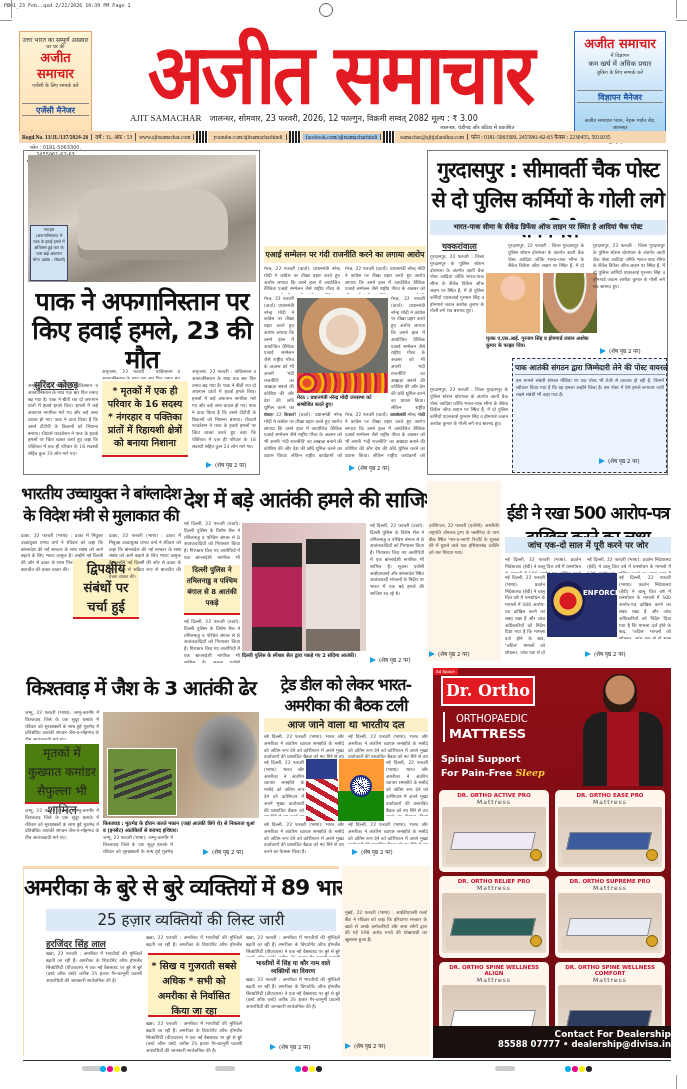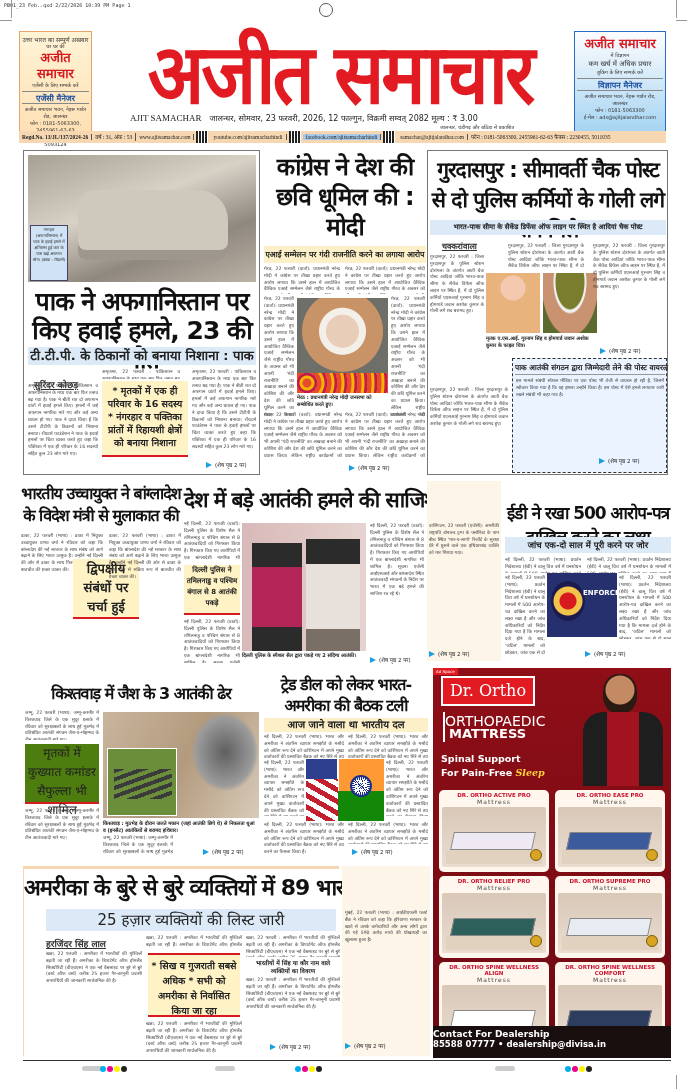--- a/index.html
+++ b/index.html
@@ -7,21 +7,21 @@
 .abs{position:absolute}
 .print-info{left:4px;top:2px;font-size:5px;color:#333;font-family:"DejaVu Sans Mono",monospace}
 .reg-mark{width:14px;height:14px;border:1px solid #555;border-radius:50%}
 .crop-h{height:1px;background:#999}
 .crop-v{width:1px;background:#999}
 
 .ad-left{left:19px;top:31px;width:73px;height:101px;border:1px solid #e6a46a;background:linear-gradient(#fff4d6,#ffe0b5);text-align:center;padding:2px}
 .ad-right{left:574px;top:31px;width:92px;height:101px;border:1px solid #2a6dc5;background:linear-gradient(#fdfdff,#a6d4f2);text-align:center;padding:2px}
 .ad-brand{color:#d71920;font-weight:bold;font-family:"DejaVu Serif",serif;font-size:13px;line-height:16px}
 .ad-mini{font-size:5px;line-height:7px;color:#333}
-.ad-mgr{color:#1b4fa0;font-weight:bold;font-size:8px;margin:2px 0;border-top:1px solid #888;border-bottom:1px solid #888}
+.ad-mgr{color:#1b4fa0;font-weight:bold;font-size:8px;margin:14px 0;border-top:1px solid #888;border-bottom:1px solid #888}
 .masthead-title{left:130px;top:36px;width:420px;text-align:center;color:#e21b22;font-weight:bold;font-size:74px;line-height:76px;font-family:"DejaVu Sans",sans-serif;letter-spacing:-3px;transform:scaleY(1.12)}
 .masthead-sub{left:130px;top:112px;width:440px;font-size:8px;color:#222;white-space:nowrap}
 .masthead-sub .en{font-family:"Liberation Serif",serif;font-size:9px;margin-right:8px}
 .pub-note{left:440px;top:124px;font-size:5px;color:#333}
 .info-bar{left:19px;top:131px;width:647px;height:12px;background:#f6d7b1;display:flex;align-items:center;font-size:5.5px;white-space:nowrap;overflow:hidden}
 .info-bar span{padding:0 3px;border-right:1px solid #555;font-family:"Liberation Serif",serif}
 .info-bar .fb{background:#a7c9ea}
 .qr{width:12px;height:12px;background:repeating-linear-gradient(90deg,#222 0 2px,#fff 2px 3px),#fff;margin:0 2px;flex:none}
 
 .box{border:1px solid #777}
@@ -29,34 +29,34 @@
 .col-text{font-size:4.6px;line-height:6.8px;color:#444;text-align:justify}
 .cont{font-size:5.5px;color:#222;white-space:nowrap}
 .cont::before{content:"";display:inline-block;border-left:6px solid #1aa0e0;border-top:3px solid transparent;border-bottom:3px solid transparent;margin-right:3px;vertical-align:middle}
 .sub-bar{text-align:center;font-weight:bold;color:#222}
 .photo{background:#999;overflow:hidden}
 .caption{font-size:5px;color:#222;font-weight:bold}
 .byline{font-weight:bold;font-size:9px;text-decoration:underline;color:#333}
 .pull{text-align:center;font-weight:bold;color:#222}
 .dash-box{border:1px dashed #333;background:#eaf3ff}
 .ad-ortho{left:433px;top:668px;width:238px;height:390px;background:linear-gradient(#8f0e17,#6d0a12);overflow:hidden}
-.ortho-logo{left:8px;top:8px;width:94px;height:30px;background:#e21b22;border:2px solid #fff;color:#fff;font-family:"DejaVu Serif",serif;font-weight:normal;font-size:16px;text-align:center;line-height:26px}
-.ortho-line{color:#fff;font-size:14px;left:12px}
+.ortho-logo{left:8px;top:8px;width:94px;height:30px;background:#e21b22;border:2px solid #fff;color:#fff;font-family:"DejaVu Serif",serif;font-weight:bold;font-size:16px;text-align:center;line-height:26px}
+.ortho-line{color:#fff;font-size:10px;left:23px}
 .ortho-line2{color:#fff;font-size:13px;left:16px;font-weight:bold}
 .ortho-tag{color:#fff;font-size:9.5px;font-weight:bold;left:8px;line-height:13px}
 .ortho-tag em{color:#ffd23a;font-style:italic;font-family:"DejaVu Serif",serif}
 .ortho-man{left:140px;top:6px;width:95px;height:112px}
 .prod{width:110px;height:82px;background:#fff6ee;border-radius:5px;overflow:hidden}
 .prod-name{color:#c8102e;font-weight:bold;font-size:5.5px;text-align:center;margin-top:2px}
 .prod-sub{color:#444;font-size:6px;text-align:center;letter-spacing:1px}
 .prod-img{height:60px;margin:2px 3px;background:linear-gradient(#d9c8b8,#e9ddd0);position:relative;border-radius:2px}
 .mattress{position:absolute;left:10px;right:12px;top:25px;height:18px;transform:skewX(-12deg)}
 .bed{position:absolute;left:4px;right:4px;bottom:3px;height:14px;background:#e0d2bf}
 .medal{position:absolute;right:4px;bottom:6px;width:12px;height:12px;border-radius:50%;background:#d9a323;border:1px solid #7a5a0a}
-.ortho-contact{left:0;bottom:0;width:238px;height:32px;background:#1a0f0f;color:#fff;text-align:left;font-weight:bold}
+.ortho-contact{left:0;bottom:0;width:238px;height:32px;background:#1a0f0f;color:#fff;text-align:right;font-weight:bold}
 .color-dots{display:flex;gap:1px}
 .color-dots i{display:inline-block;width:6px;height:6px;border-radius:50%}
 </style>
 </head>
 <body>
 
 <div class="abs print-info">PB01_23 Feb..qxd 2/22/2026 10:39 PM Page 1</div>
 <div class="abs crop-v" style="left:11px;top:0;height:18px"></div>
 <div class="abs crop-h" style="left:0;top:20px;width:12px"></div>
 <div class="abs crop-v" style="left:676px;top:0;height:18px"></div>
@@ -104,31 +104,29 @@
   <span>samachar@ajitjalandhar.com</span>
   <span style="border:none">फोन : 0181-5063300, 2455961-62-63 फैक्स : 2230455, 5011035</span>
 </div>
 
 <div class="abs box" style="left:23px;top:150px;width:237px;height:325px">
   <div class="abs photo" style="left:4px;top:4px;width:228px;height:127px;background:linear-gradient(160deg,#a59f94,#d7d1c6 40%,#8f887e 70%,#bbb2a6)">
     <div class="abs" style="left:50px;top:35px;width:150px;height:70px;background:#cfc8bc;border-radius:18px 30px 8px 8px;box-shadow:inset 0 -10px 0 #9d978d"></div>
     <div class="abs" style="left:2px;top:70px;width:38px;height:56px;background:#cfe3f5;border:1px solid #446;font-size:4px;line-height:6px;padding:1px;color:#222;text-align:center">नंगरहार (अफगानिस्तान) में पाक के हवाई हमले में क्षतिग्रस्त हुई कार के पास खड़े अफगान लोग। (छाया : रॉयटर्स)</div>
   </div>
   <div class="abs hl" style="left:2px;top:136px;width:232px;font-size:25px;line-height:29px">पाक ने अफगानिस्तान पर किए हवाई हमले, 23 की मौत</div>
-  <div class="abs sub-bar" style="left:4px;top:196px;width:228px;height:18px;background:#dce9f7;font-size:13px;line-height:18px">टी.टी.पी. के ठिकानों को बनाया निशाना : पाक</div>
   <div class="abs byline" style="left:10px;top:227px">सुरिंदर कोछड़</div>
   <div class="abs col-text" style="left:4px;top:232px;width:70px;height:88px;overflow:hidden">अमृतसर, 22 फरवरी : पाकिस्तान व अफगानिस्तान के मध्य एक बार फिर तनाव बढ़ गया है। पाक ने बीती रात दो अफगान प्रांतों में हवाई हमले किए। हमलों में कई अफगान नागरिक मारे गए और कई अन्य घायल हो गए। पाक ने दावा किया है कि उसने टीटीपी के ठिकानों को निशाना बनाया। रॉयटर्स फाउंडेशन ने पाक के हवाई हमलों पर चिंता व्यक्त करते हुए कहा कि पक्तिका में एक ही परिवार के 16 सदस्यों सहित कुल 23 लोग मारे गए।</div>
   <div class="abs col-text" style="left:78px;top:218px;width:78px;height:10px;overflow:hidden">अमृतसर, 22 फरवरी : पाकिस्तान व अफगानिस्तान के मध्य एक बार फिर तनाव बढ़ गया है। पाक ने बीती रात दो अफगान प्रांतों में हवाई हमले किए। हमलों में कई अफगान नागरिक मारे गए और कई अन्य घायल हो गए। पाक ने दावा किया है कि उसने टीटीपी के ठिकानों को निशाना बनाया। रॉयटर्स फाउंडेशन ने पाक के हवाई हमलों पर चिंता व्यक्त करते हुए कहा कि पक्तिका में एक ही परिवार के 16 सदस्यों सहित कुल 23 लोग मारे गए।</div>
   <div class="abs pull" style="left:78px;top:230px;width:86px;height:76px;background:#fff3c6;border-bottom:2px solid #d71920;font-size:9.5px;line-height:13px;padding:3px 2px">* मृतकों में एक ही परिवार के 16 सदस्य * नंगरहार व पक्तिका प्रांतों में रिहायशी क्षेत्रों को बनाया निशाना</div>
   <div class="abs col-text" style="left:168px;top:218px;width:64px;height:88px;overflow:hidden">अमृतसर, 22 फरवरी : पाकिस्तान व अफगानिस्तान के मध्य एक बार फिर तनाव बढ़ गया है। पाक ने बीती रात दो अफगान प्रांतों में हवाई हमले किए। हमलों में कई अफगान नागरिक मारे गए और कई अन्य घायल हो गए। पाक ने दावा किया है कि उसने टीटीपी के ठिकानों को निशाना बनाया। रॉयटर्स फाउंडेशन ने पाक के हवाई हमलों पर चिंता व्यक्त करते हुए कहा कि पक्तिका में एक ही परिवार के 16 सदस्यों सहित कुल 23 लोग मारे गए।</div>
   <div class="abs cont" style="left:182px;top:310px">(शेष पृष्ठ 2 पर)</div>
 </div>
 
 <div class="abs" style="left:263px;top:150px;width:164px;height:325px">
-  <div class="abs hl" style="left:0;top:2px;width:164px;font-size:24px;line-height:30px">कांग्रेस ने देश की छवि धूमिल की : मोदी</div>
   <div class="abs sub-bar" style="left:1px;top:96px;width:162px;height:17px;background:#fdf0c8;font-size:7.8px;line-height:17px">एआई सम्मेलन पर गंदी राजनीति करने का लगाया आरोप</div>
   <div class="abs col-text" style="left:1px;top:116px;width:76px;height:28px;overflow:hidden">मेरठ, 22 फरवरी (वार्ता): प्रधानमंत्री नरेन्द्र मोदी ने कांग्रेस पर तीखा प्रहार करते हुए आरोप लगाया कि उसने हाल में आयोजित वैश्विक एआई सम्मेलन जैसे राष्ट्रीय गौरव के अवसर को भी अपनी 'गंदी राजनीति' का अखाड़ा बनाने की कोशिश की और देश की छवि धूमिल करने का प्रयास किया। लेकिन राष्ट्रीय कार्यक्रमों को राजनीति से ऊपर रखा जाना चाहिए।</div>
   <div class="abs col-text" style="left:82px;top:116px;width:80px;height:28px;overflow:hidden">मेरठ, 22 फरवरी (वार्ता): प्रधानमंत्री नरेन्द्र मोदी ने कांग्रेस पर तीखा प्रहार करते हुए आरोप लगाया कि उसने हाल में आयोजित वैश्विक एआई सम्मेलन जैसे राष्ट्रीय गौरव के अवसर को भी अपनी 'गंदी राजनीति' का अखाड़ा बनाने की कोशिश की और देश की छवि धूमिल करने का प्रयास किया। लेकिन राष्ट्रीय कार्यक्रमों को राजनीति से ऊपर रखा जाना चाहिए।</div>
   <div class="abs col-text" style="left:1px;top:146px;width:30px;height:120px;overflow:hidden">मेरठ, 22 फरवरी (वार्ता): प्रधानमंत्री नरेन्द्र मोदी ने कांग्रेस पर तीखा प्रहार करते हुए आरोप लगाया कि उसने हाल में आयोजित वैश्विक एआई सम्मेलन जैसे राष्ट्रीय गौरव के अवसर को भी अपनी 'गंदी राजनीति' का अखाड़ा बनाने की कोशिश की और देश की छवि धूमिल करने का प्रयास किया। लेकिन राष्ट्रीय कार्यक्रमों को राजनीति से ऊपर रखा जाना चाहिए।</div>
   <div class="abs photo" style="left:34px;top:148px;width:91px;height:95px;background:radial-gradient(circle at 50% 35%,#e8cdb8 0 16px,#f3efe9 17px 23px,#c79367 24px 40px,#6e6f68 41px)">
     <div class="abs" style="left:0;bottom:0;width:91px;height:20px;background:repeating-radial-gradient(circle at 10px 10px,#e84a2e 0 4px,#f4b400 5px 7px,#c21a4a 8px 10px)"></div>
   </div>
   <div class="abs col-text" style="left:128px;top:146px;width:34px;height:120px;overflow:hidden">मेरठ, 22 फरवरी (वार्ता): प्रधानमंत्री नरेन्द्र मोदी ने कांग्रेस पर तीखा प्रहार करते हुए आरोप लगाया कि उसने हाल में आयोजित वैश्विक एआई सम्मेलन जैसे राष्ट्रीय गौरव के अवसर को भी अपनी 'गंदी राजनीति' का अखाड़ा बनाने की कोशिश की और देश की छवि धूमिल करने का प्रयास किया। लेकिन राष्ट्रीय कार्यक्रमों को राजनीति से ऊपर रखा जाना चाहिए।</div>
   <div class="abs caption" style="left:34px;top:244px;width:91px;line-height:7px">मेरठ : प्रधानमंत्री नरेन्द्र मोदी जनसभा को सम्बोधित करते हुए।</div>
   <div class="abs col-text" style="left:1px;top:262px;width:78px;height:48px;overflow:hidden">मेरठ, 22 फरवरी (वार्ता): प्रधानमंत्री नरेन्द्र मोदी ने कांग्रेस पर तीखा प्रहार करते हुए आरोप लगाया कि उसने हाल में आयोजित वैश्विक एआई सम्मेलन जैसे राष्ट्रीय गौरव के अवसर को भी अपनी 'गंदी राजनीति' का अखाड़ा बनाने की कोशिश की और देश की छवि धूमिल करने का प्रयास किया। लेकिन राष्ट्रीय कार्यक्रमों को राजनीति से ऊपर रखा जाना चाहिए।</div>
@@ -189,21 +187,21 @@
   <div class="abs photo" style="left:42px;top:92px;width:70px;height:64px;background:#27306f">
     <div class="abs" style="left:4px;top:8px;width:34px;height:40px;border-radius:50%;background:radial-gradient(circle,#d71920 0 8px,#f3c24b 9px 14px,#1b1b4f 15px)"></div>
     <div class="abs" style="left:36px;top:16px;color:#fff;font-size:7px;font-weight:bold">ENFORCEMENT</div>
   </div>
   <div class="abs col-text" style="left:82px;top:76px;width:84px;height:16px;overflow:hidden">नई दिल्ली, 22 फरवरी (भाषा): प्रवर्तन निदेशालय (ईडी) ने चालू वित्त वर्ष में धनशोधन के मामलों में 500 आरोप-पत्र दाखिल करने का लक्ष्य रखा है और जांच अधिकारियों को निर्देश दिया गया है कि मामला दर्ज होने के बाद, 'जटिल' मामलों को छोड़कर, जांच एक से दो साल के भीतर पूरी की जाए।</div>
   <div class="abs col-text" style="left:114px;top:94px;width:52px;height:64px;overflow:hidden">नई दिल्ली, 22 फरवरी (भाषा): प्रवर्तन निदेशालय (ईडी) ने चालू वित्त वर्ष में धनशोधन के मामलों में 500 आरोप-पत्र दाखिल करने का लक्ष्य रखा है और जांच अधिकारियों को निर्देश दिया गया है कि मामला दर्ज होने के बाद, 'जटिल' मामलों को छोड़कर, जांच एक से दो साल के भीतर पूरी की जाए।</div>
   <div class="abs cont" style="left:80px;top:169px">(शेष पृष्ठ 2 पर)</div>
 </div>
 
 <div class="abs" style="left:23px;top:672px;width:236px;height:188px">
-  <div class="abs hl" style="left:0;top:8px;width:236px;font-size:16px;line-height:28px;white-space:nowrap">किश्तवाड़ में जैश के 3 आतंकी ढेर</div>
+  <div class="abs hl" style="left:0;top:2px;width:236px;font-size:20px;line-height:28px;white-space:nowrap">किश्तवाड़ में जैश के 3 आतंकी ढेर</div>
   <div class="abs col-text" style="left:2px;top:38px;width:74px;height:30px;overflow:hidden">जम्मू, 22 फरवरी (भाषा): जम्मू-कश्मीर में किश्तवाड़ जिले के एक सुदूर इलाके में रविवार को सुरक्षाबलों के साथ हुई मुठभेड़ में प्रतिबंधित आतंकी संगठन जैश-ए-मोहम्मद के तीन आतंकवादी मारे गए।</div>
   <div class="abs pull" style="left:2px;top:72px;width:74px;height:60px;background:#4d7c0f;border-bottom:2px solid #d71920;font-size:12px;line-height:19px;font-weight:normal">मृतकों में कुख्यात कमांडर सैफुल्ला भी शामिल</div>
   <div class="abs col-text" style="left:2px;top:136px;width:74px;height:48px;overflow:hidden">जम्मू, 22 फरवरी (भाषा): जम्मू-कश्मीर में किश्तवाड़ जिले के एक सुदूर इलाके में रविवार को सुरक्षाबलों के साथ हुई मुठभेड़ में प्रतिबंधित आतंकी संगठन जैश-ए-मोहम्मद के तीन आतंकवादी मारे गए।</div>
   <div class="abs photo" style="left:80px;top:40px;width:156px;height:106px;background:linear-gradient(120deg,#c9b69e,#b39a7d 50%,#d8cbb9)">
     <div class="abs" style="left:88px;top:0;width:68px;height:80px;background:radial-gradient(ellipse at 50% 50%,#5f5f5f,#9b9b9b 60%,transparent 70%)"></div>
     <div class="abs" style="left:4px;top:36px;width:70px;height:68px;background:#6b8e3a;border:1px solid #fff">
       <div class="abs" style="left:6px;top:20px;width:58px;height:30px;background:repeating-linear-gradient(160deg,#3b3b3b 0 4px,#6b8e3a 4px 8px)"></div>
     </div>
   </div>
   <div class="abs caption" style="left:80px;top:148px;width:156px;line-height:7px">किश्तवाड़ : मुठभेड़ के दौरान जलते मकान (जहां आतंकी छिपे थे) से निकलता धुआं व (इनसैट) आतंकियों से बरामद हथियार।</div>

